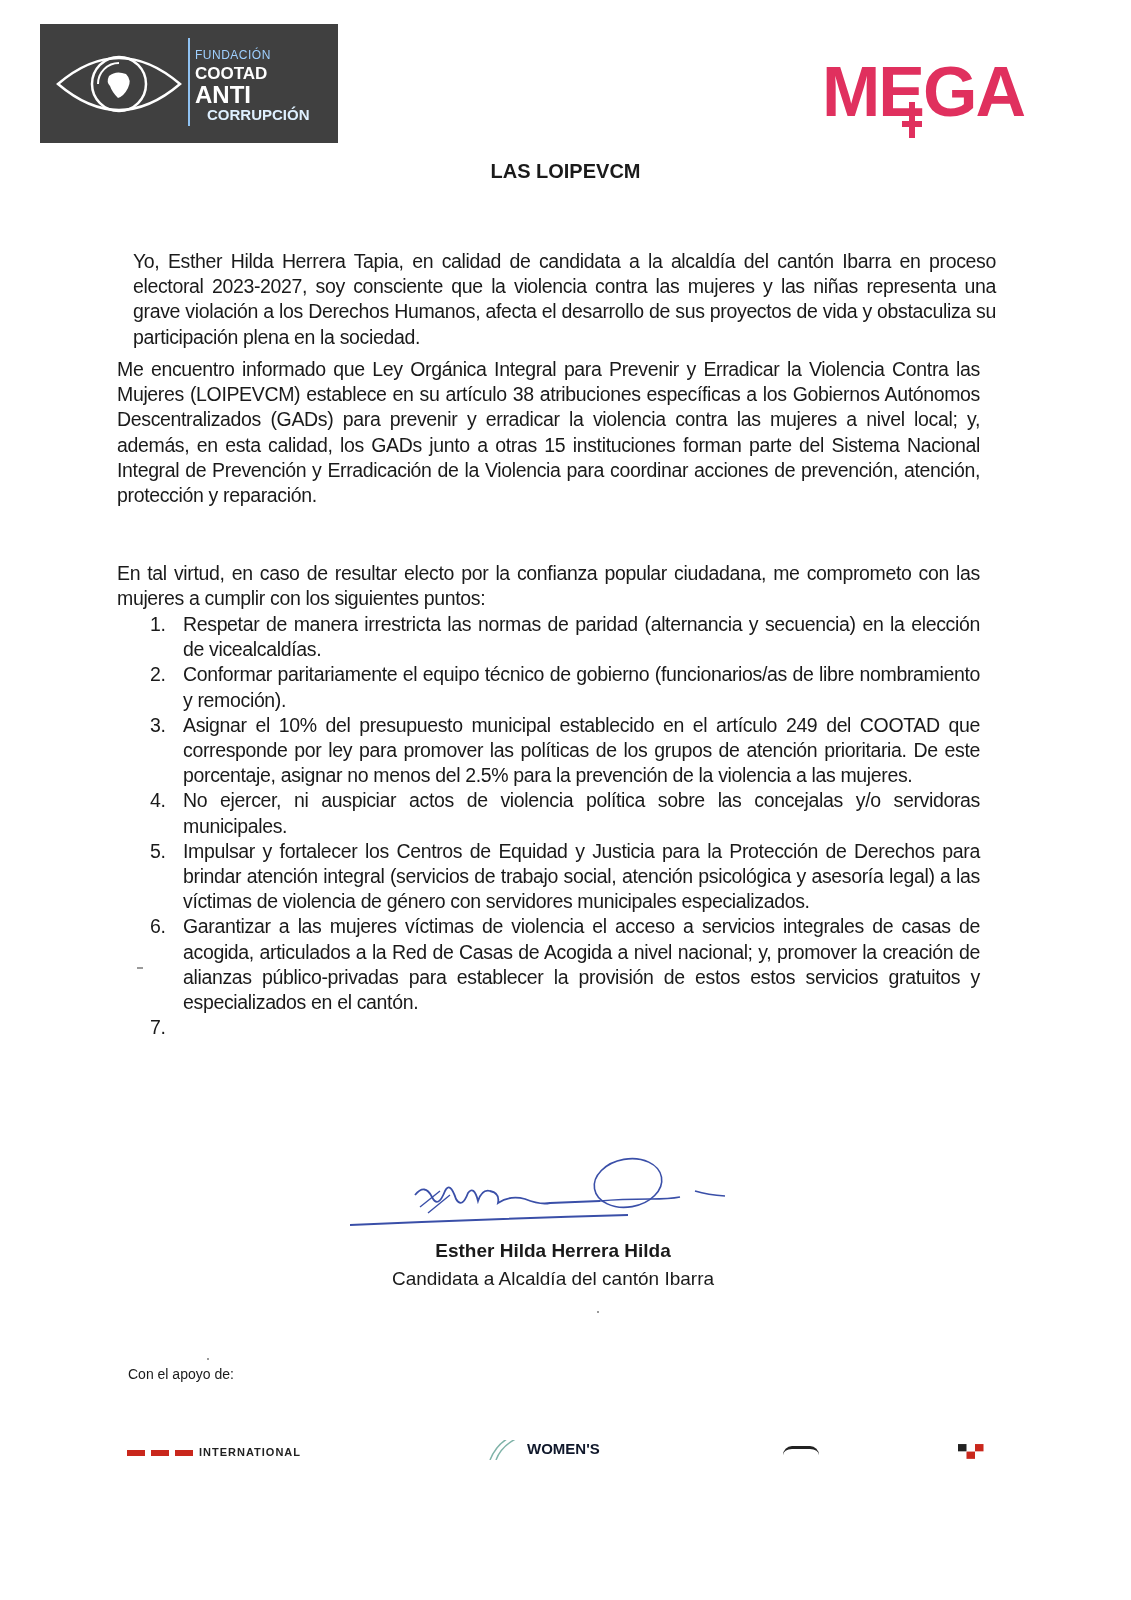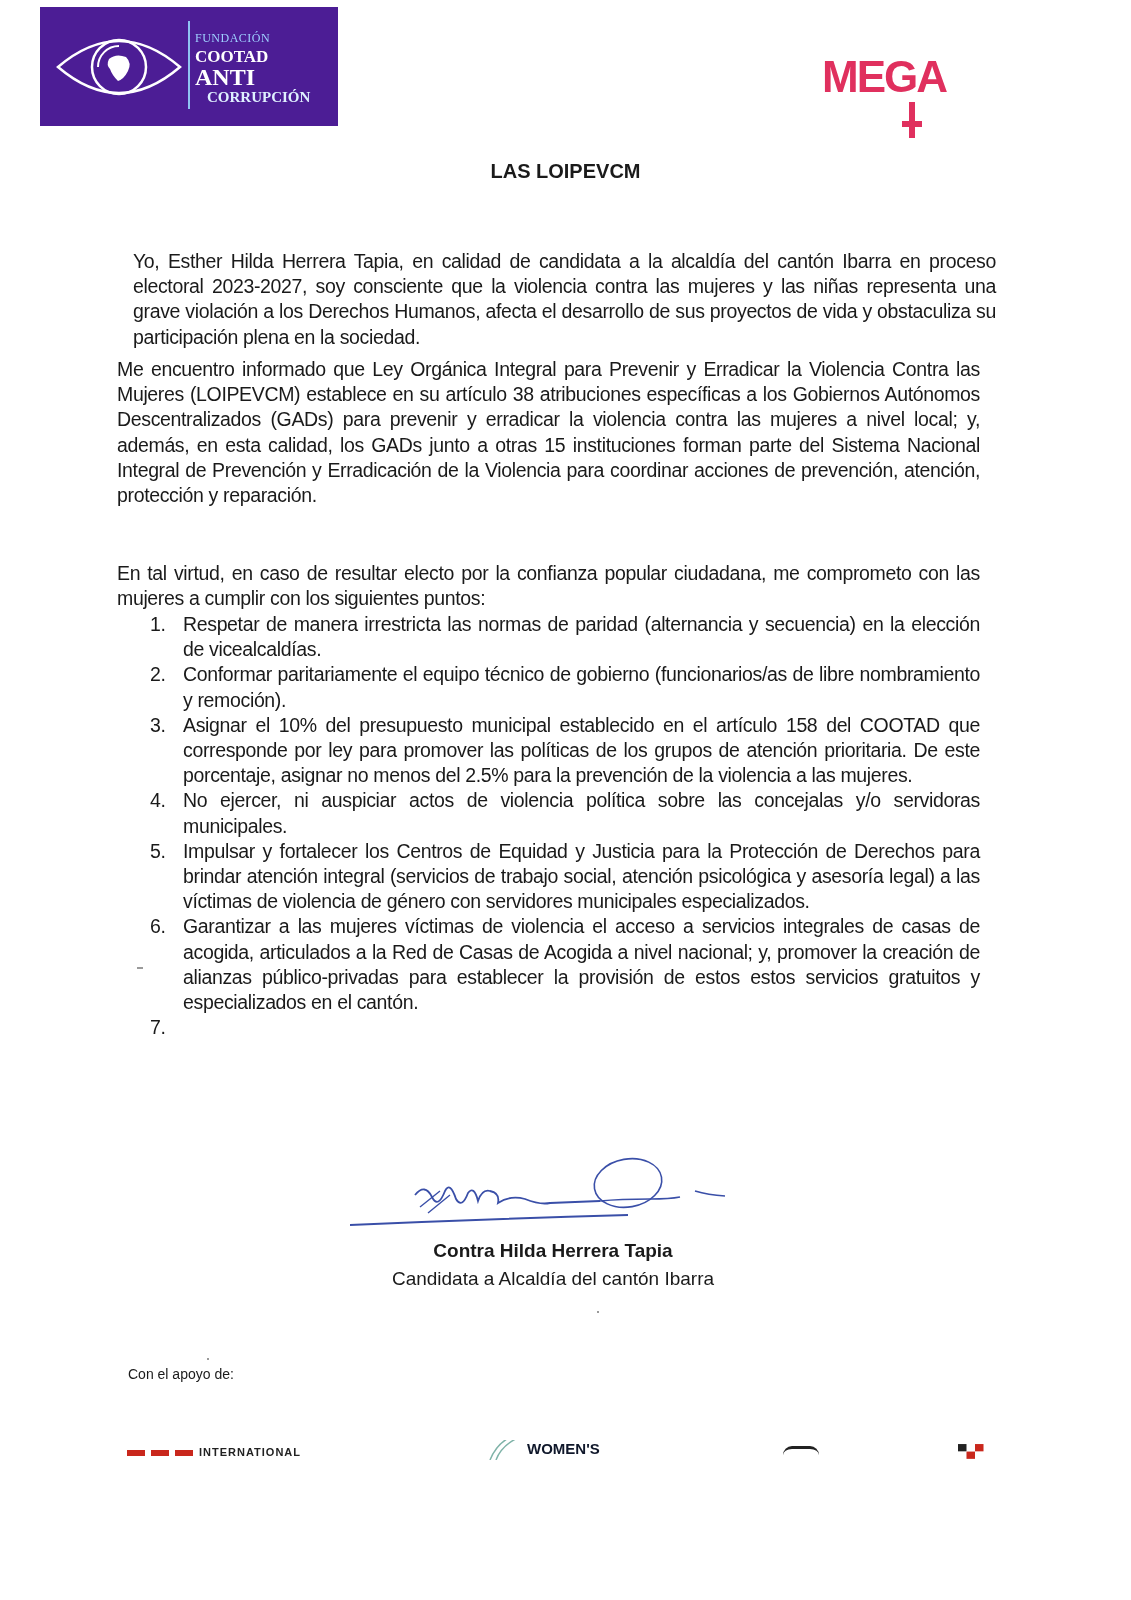--- a/index.html
+++ b/index.html
@@ -1,25 +1,25 @@
 <!DOCTYPE html>
 <html><head>
 <meta charset="utf-8">
 <style>
   html, body { margin:0; padding:0; background:#ffffff; }
   body { width:1131px; height:1600px; position:relative; overflow:hidden;
          font-family:"Liberation Sans", sans-serif; color:#1a1a1a; }
-  .logo-left { position:absolute; left:40px; top:7px; width:298px; height:119px; background:#4c1d95;font-family:Liberation Serif, serif; }
+  .logo-left { position:absolute; left:40px; top:24px; width:298px; height:119px; background:#404040; }
   .logo-left svg { position:absolute; left:14px; top:22px; }
   .logo-left .divider { position:absolute; left:148px; top:14px; width:2px; height:88px; background:#8fc2f2; }
   .logo-left .t1 { position:absolute; left:155px; top:24px; font-size:12px; color:#9fd0ff; letter-spacing:0.5px; }
   .logo-left .t2 { position:absolute; left:155px; top:40px; font-size:17px; font-weight:bold; color:#ffffff; }
   .logo-left .t3 { position:absolute; left:155px; top:57px; font-size:24px; font-weight:bold; color:#ffffff; }
   .logo-left .t4 { position:absolute; left:155px; top:82px; font-size:15px; font-weight:bold; color:#dff0ff;margin-left:12px; }
-  .logo-right { position:absolute; left:822px; top:52px; font-size:44px; font-weight:bold; color:#e0305e; letter-spacing:-2px; }
+  .logo-right { position:absolute; left:822px; top:52px; font-size:70px; font-weight:bold; color:#e0305e; letter-spacing:-2px; }
   .logo-right .venus { position:absolute; left:75px; top:50px; }
 
   .title { position:absolute; left:0; width:1131px; top:160px; text-align:center; font-weight:bold; font-size:20px; }
   .para { position:absolute; left:117px; width:863px; font-size:19.5px; line-height:25.2px; text-align:justify; font-family:"Liberation Sans", sans-serif; letter-spacing:-0.35px; }
   .p1 { top:233px; }
   .p2 { top:357px; }
   .p3 { top:561px; }
   ol.commit { position:absolute; left:117px; top:612px; width:863px; margin:0; padding:0; list-style:none;
               font-size:19.5px; line-height:25.2px; letter-spacing:-0.35px; }
   ol.commit li { position:relative; padding-left:66px; text-align:justify; }
@@ -66,36 +66,36 @@
 
 <div class="title">LAS LOIPEVCM</div>
 
 <p class="para p1" style="margin:16px">Yo, Esther Hilda Herrera Tapia, en calidad de candidata a la alcaldía del cantón Ibarra en proceso electoral 2023-2027, soy consciente que la violencia contra las mujeres y las niñas representa una grave violación a los Derechos Humanos, afecta el desarrollo de sus proyectos de vida y obstaculiza su participación plena en la sociedad.</p>
 <p class="para p2" style="margin:0">Me encuentro informado que Ley Orgánica Integral para Prevenir y Erradicar la Violencia Contra las Mujeres (LOIPEVCM) establece en su artículo 38 atribuciones específicas a los Gobiernos Autónomos Descentralizados (GADs) para prevenir y erradicar la violencia contra las mujeres a nivel local; y, además, en esta calidad, los GADs junto a otras 15 instituciones forman parte del Sistema Nacional Integral de Prevención y Erradicación de la Violencia para coordinar acciones de prevención, atención, protección y reparación.</p>
 <p class="para p3" style="margin:0">En tal virtud, en caso de resultar electo por la confianza popular ciudadana, me comprometo con las mujeres a cumplir con los siguientes puntos:</p>
 
 <ol class="commit">
   <li><span class="num">1.</span><span>Respetar de manera irrestricta las normas de paridad (alternancia y secuencia) en la elección de vicealcaldías.</span></li>
   <li><span class="num">2.</span><span>Conformar paritariamente el equipo técnico de gobierno (funcionarios/as de libre nombramiento y remoción).</span></li>
-  <li><span class="num">3.</span><span>Asignar el 10% del presupuesto municipal establecido en el artículo 158 del COOTAD que corresponde por ley para promover las políticas de los grupos de atención prioritaria. De este porcentaje, asignar no menos del 2.5% para la prevención de la violencia a las mujeres.</span></li>
+  <li><span class="num">3.</span><span>Asignar el 10% del presupuesto municipal establecido en el artículo 249 del COOTAD que corresponde por ley para promover las políticas de los grupos de atención prioritaria. De este porcentaje, asignar no menos del 2.5% para la prevención de la violencia a las mujeres.</span></li>
   <li><span class="num">4.</span><span>No ejercer, ni auspiciar actos de violencia política sobre las concejalas y/o servidoras municipales.</span></li>
   <li><span class="num">5.</span><span>Impulsar y fortalecer los Centros de Equidad y Justicia para la Protección de Derechos para brindar atención integral (servicios de trabajo social, atención psicológica y asesoría legal) a las víctimas de violencia de género con servidores municipales especializados.</span></li>
   <li><span class="num">6.</span><span>Garantizar a las mujeres víctimas de violencia el acceso a servicios integrales de casas de acogida, articulados a la Red de Casas de Acogida a nivel nacional; y, promover la creación de alianzas público-privadas para establecer la provisión de estos estos servicios gratuitos y especializados en el cantón.</span></li>
   <li><span class="num">7.</span></li>
 </ol>
 
 <svg class="sig" width="400" height="80" viewBox="0 0 400 80">
   <path d="M65 40 Q75 28 82 42 Q88 54 95 36 Q100 26 106 44 Q112 54 118 38 Q124 30 128 46 Q132 34 140 36 Q150 38 148 48 Q160 40 175 44 Q190 50 200 48 L250 46" fill="none" stroke="#3a4fa8" stroke-width="1.8"></path>
   <path d="M70 52 L90 36 M78 58 L100 40" fill="none" stroke="#3a4fa8" stroke-width="1.4"></path>
   <ellipse cx="278" cy="28" rx="34" ry="24" fill="none" stroke="#3a4fa8" stroke-width="1.6" transform="rotate(-10 278 28)"></ellipse>
   <path d="M250 46 Q270 44 300 44 Q320 44 330 42" fill="none" stroke="#3a4fa8" stroke-width="1.6"></path>
   <path d="M345 36 Q358 40 375 41" fill="none" stroke="#3a4fa8" stroke-width="1.6"></path>
   <path d="M0 70 Q140 64 278 60" fill="none" stroke="#3a4fa8" stroke-width="2"></path>
 </svg>
-<div class="sig-name">Contra Hilda Herrera Tapia</div>
+<div class="sig-name">Esther Hilda Herrera Hilda</div>
 <div class="sig-role">Candidata a Alcaldía del cantón Ibarra</div>
 
 <div class="support">Con el apoyo de:</div>
 
 <div class="partners">
   <div class="p-intl">
     <span class="blk"></span><span class="blk"></span><span class="blk"></span><span>INTERNATIONAL</span>
   </div>
   <svg class="p-women-mark" width="40" height="30" viewBox="0 0 40 30">
     <path d="M2 30 Q10 10 30 4 M8 30 Q14 14 34 6" fill="none" stroke="#7fb3a8" stroke-width="1.5"></path>

